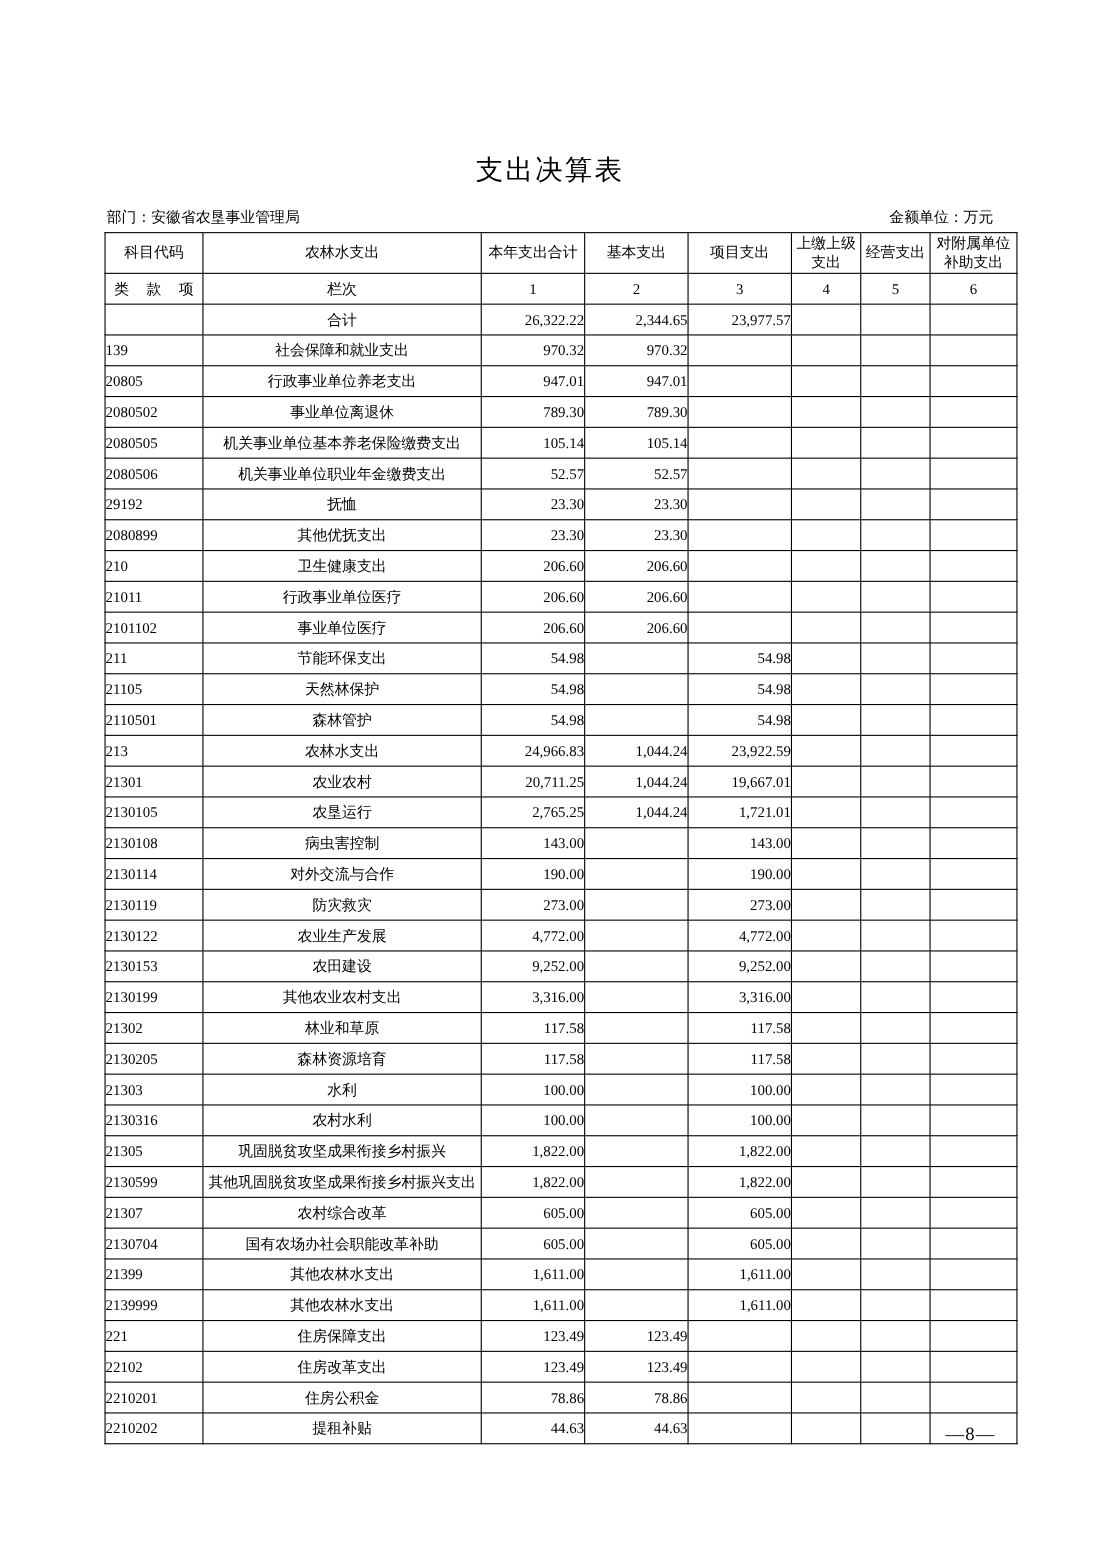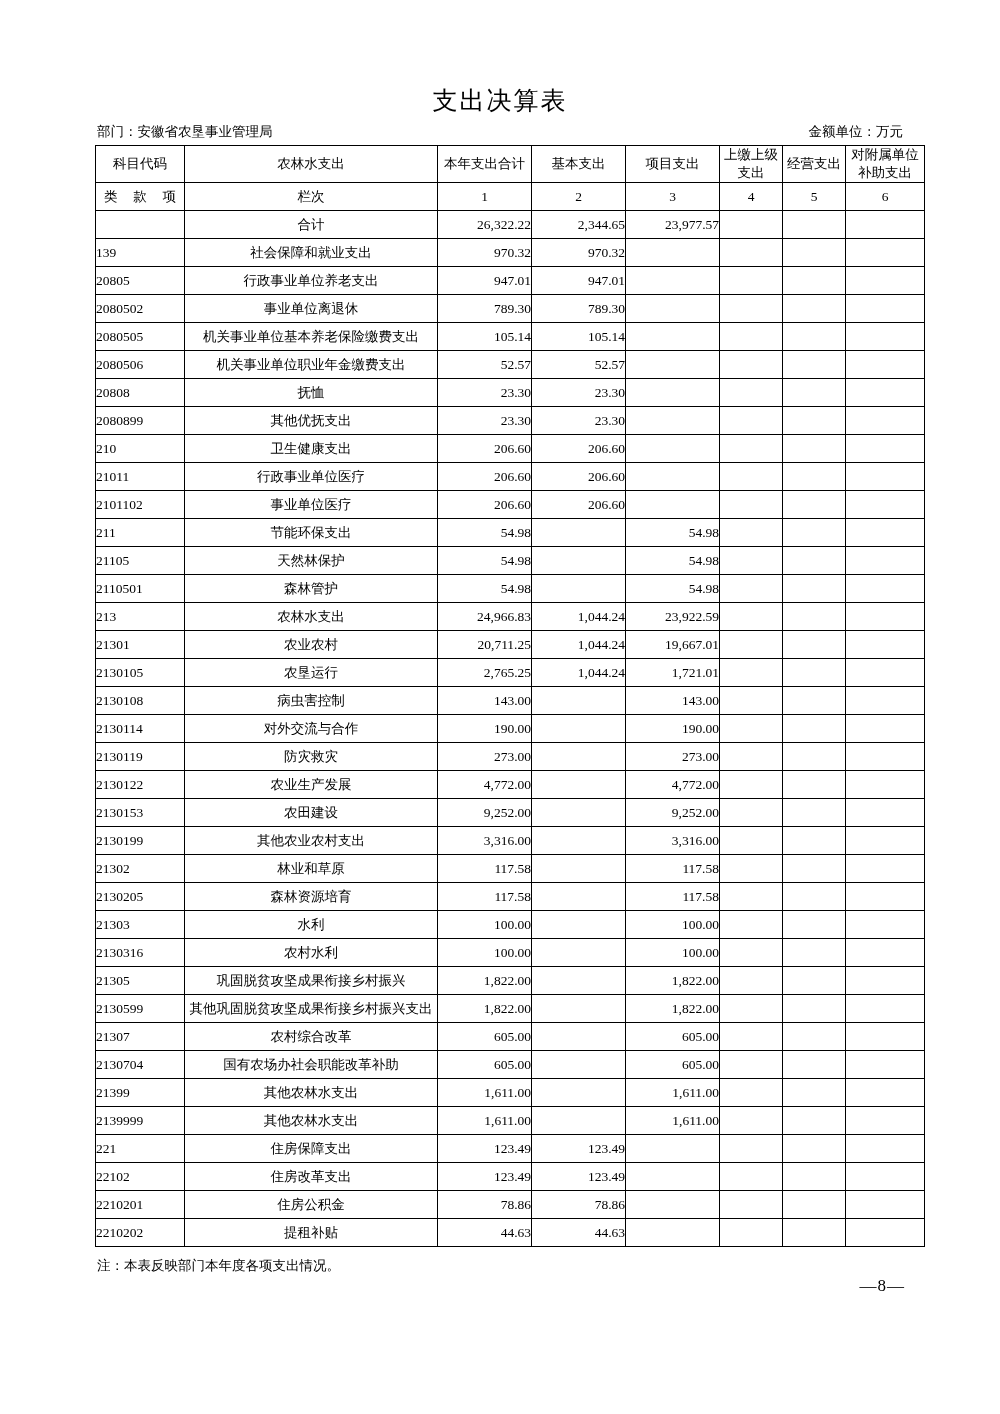--- a/index.html
+++ b/index.html
@@ -19,22 +19,22 @@
     width: 1000px;
     height: 1414px;
     box-sizing: border-box;
     padding: 0 95px;
   }
   .doc-title {
     text-align: center;
     font-size: 25px;
     font-weight: normal;
     letter-spacing: 2px;
-    margin: 0;
-    padding-top: 84px;
+    margin: 18px;
+    padding-top: 120px;
   }
   .meta-right {
     text-align: right;
     font-size: 13px;
     margin-top: 18px;
     padding-right: 2px;
   }
   .meta-row {
     display: flex;
     justify-content: space-between;
@@ -187,21 +187,21 @@
           <td class="c-code">2080506</td>
           <td class="c-name">机关事业单位职业年金缴费支出</td>
           <td class="c-num">52.57</td>
           <td class="c-num">52.57</td>
           <td class="c-num"></td>
           <td class="c-sm"></td>
           <td class="c-sm"></td>
           <td class="c-last"></td>
         </tr>
         <tr>
-          <td class="c-code">20808</td>
+          <td class="c-code">29192</td>
           <td class="c-name">抚恤</td>
           <td class="c-num">23.30</td>
           <td class="c-num">23.30</td>
           <td class="c-num"></td>
           <td class="c-sm"></td>
           <td class="c-sm"></td>
           <td class="c-last"></td>
         </tr>
         <tr>
           <td class="c-code">2080899</td>
@@ -499,17 +499,16 @@
           <td class="c-num">44.63</td>
           <td class="c-num">44.63</td>
           <td class="c-num"></td>
           <td class="c-sm"></td>
           <td class="c-sm"></td>
           <td class="c-last"></td>
         </tr>
       </tbody>
   </table>
 
-  <div class="note">注：本表反映部门本年度各项支出情况。</div>
 
   <div class="pagenum">—8—</div>
 
 </div>
 
 </body></html>

